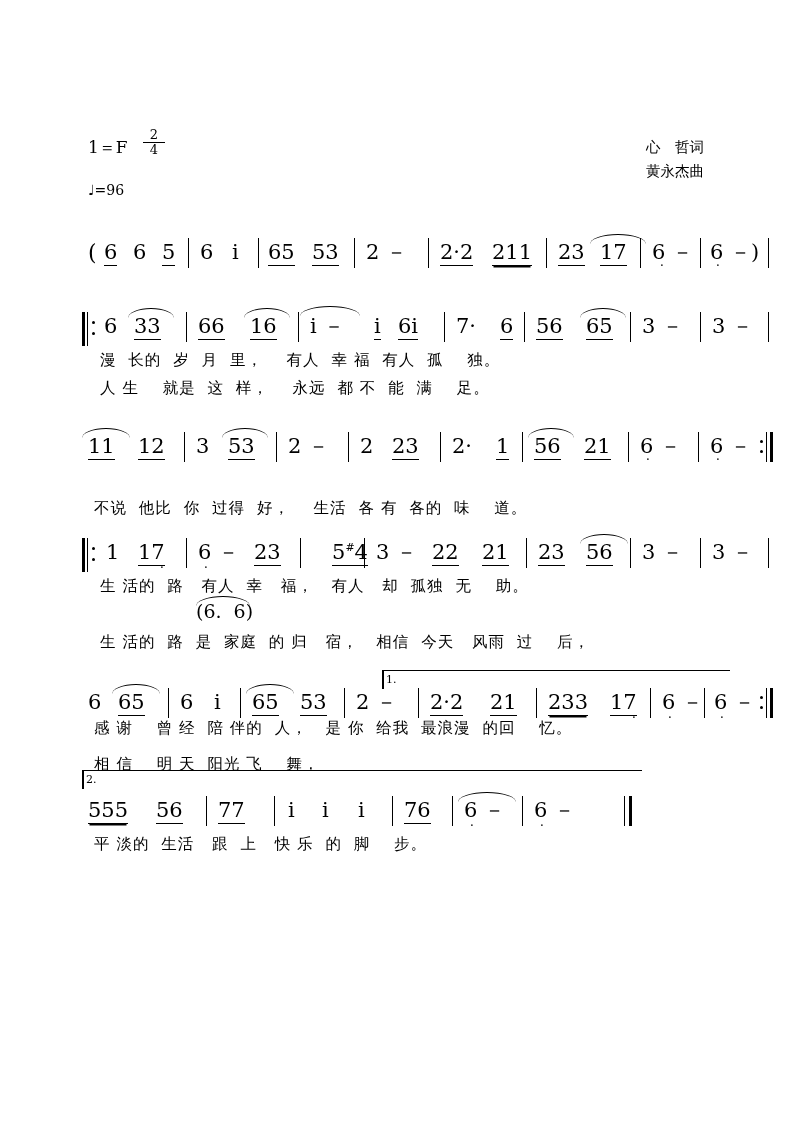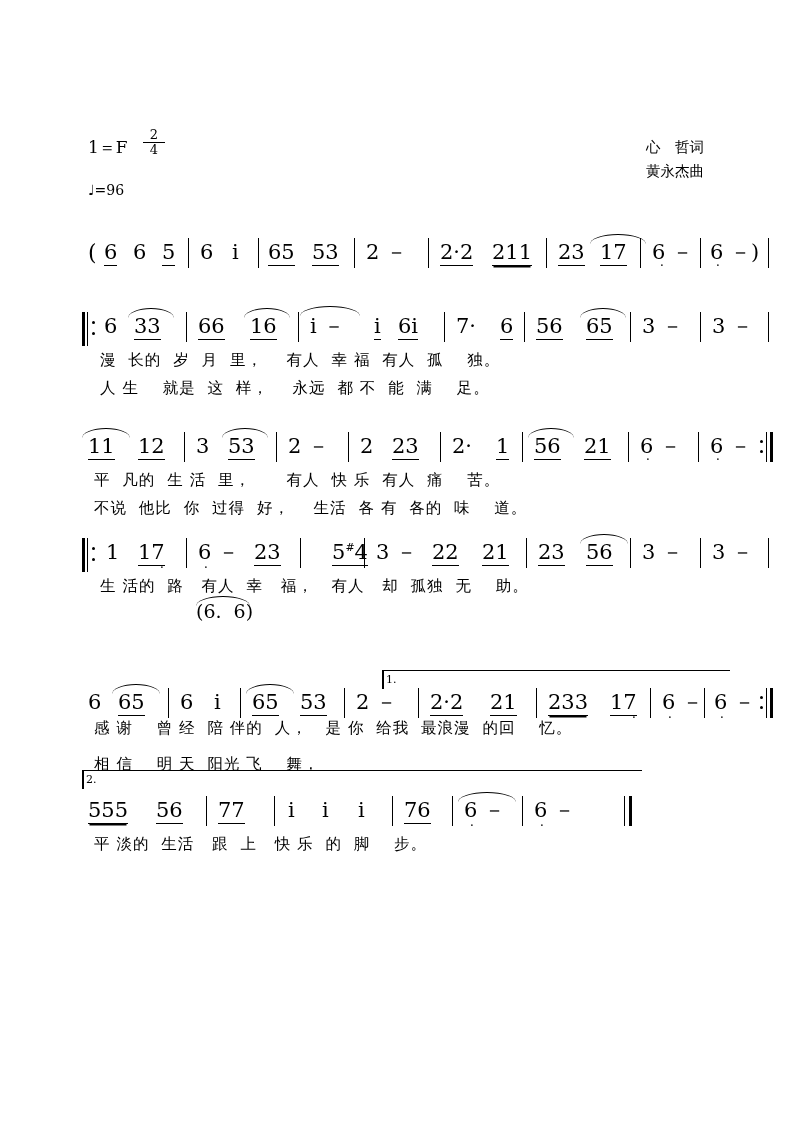--- a/index.html
+++ b/index.html
@@ -200,21 +200,20 @@
     <div class="bar" style="left:698px;top:4px;height:30px;"></div>
     <div class="note" style="left:710px;top:8px;">6 －</div>
     <div class="note" style="left:716px;top:26px;font-size:12px;">·</div>
     <div class="repeat-close" style="left:760px;top:4px;height:30px;width:16px;">
       <div class="dot" style="left:0;top:8px;"></div>
       <div class="dot" style="left:0;top:18px;"></div>
       <div class="thin" style="left:6px;"></div>
       <div class="thick" style="left:10px;"></div>
     </div>
 
-    <div class="lyr" style="left:94px;top:42px;letter-spacing:1px;">平  凡的  生 活  里，      有人  快 乐  有人  痛    苦。</div>
     <div class="lyr" style="left:94px;top:70px;letter-spacing:1px;">不说  他比  你  过得  好，    生活  各 有  各的  味    道。</div>
 
   </div>
 
   <div class="sysrow" style="top:530px;height:130px;">
     <div class="repeat-open" style="left:82px;top:8px;height:34px;width:16px;">
       <div class="thick" style="left:0;"></div>
       <div class="thin" style="left:5px;"></div>
       <div class="dot" style="left:10px;top:9px;"></div>
       <div class="dot" style="left:10px;top:20px;"></div>
@@ -238,20 +237,21 @@
     <div class="bar" style="left:630px;top:8px;height:30px;"></div>
     <div class="slur" style="left:580px;top:4px;width:48px;"></div>
     <div class="note" style="left:642px;top:12px;">3 －</div>
     <div class="bar" style="left:700px;top:8px;height:30px;"></div>
     <div class="note" style="left:712px;top:12px;">3 －</div>
     <div class="bar" style="left:768px;top:8px;height:30px;"></div>
 
     <div class="lyr" style="left:100px;top:46px;letter-spacing:1px;">生 活的  路   有人  幸   福，   有人   却  孤独  无    助。</div>
     <div class="note" style="left:196px;top:72px;font-size:19px;">(6.  6)</div>
     <div class="slur" style="left:196px;top:66px;width:54px;"></div>
+    <div class="lyr" style="left:100px;top:102px;letter-spacing:1px;">生 活的  路  是  家庭  的 归   宿，   相信  今天   风雨  过    后，</div>
 
   </div>
 
   <div class="sysrow" style="top:670px;height:110px;">
 
     <div class="volta" style="left:382px;top:0px;width:348px;">
       <div class="leg" style="left:0;top:0;height:18px;"></div>
       <div class="lab">1.</div>
     </div>
 

